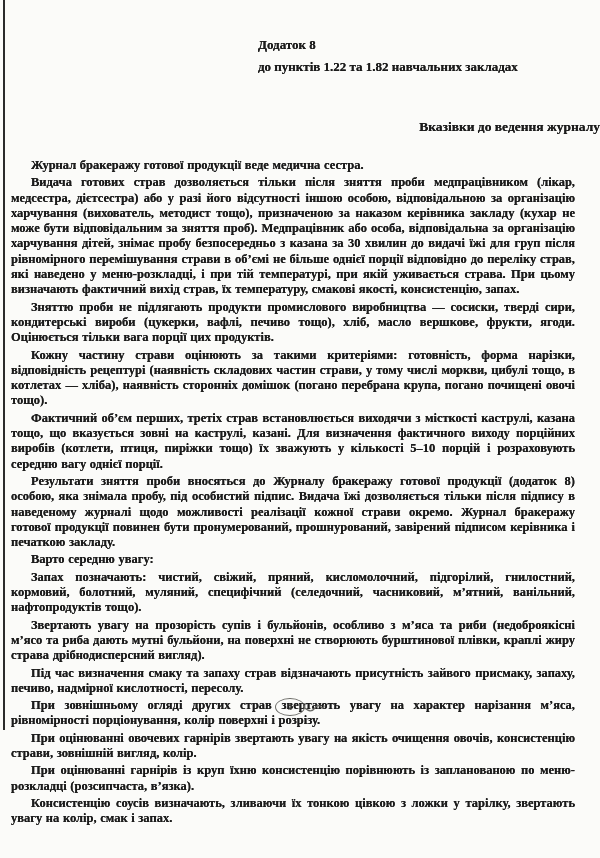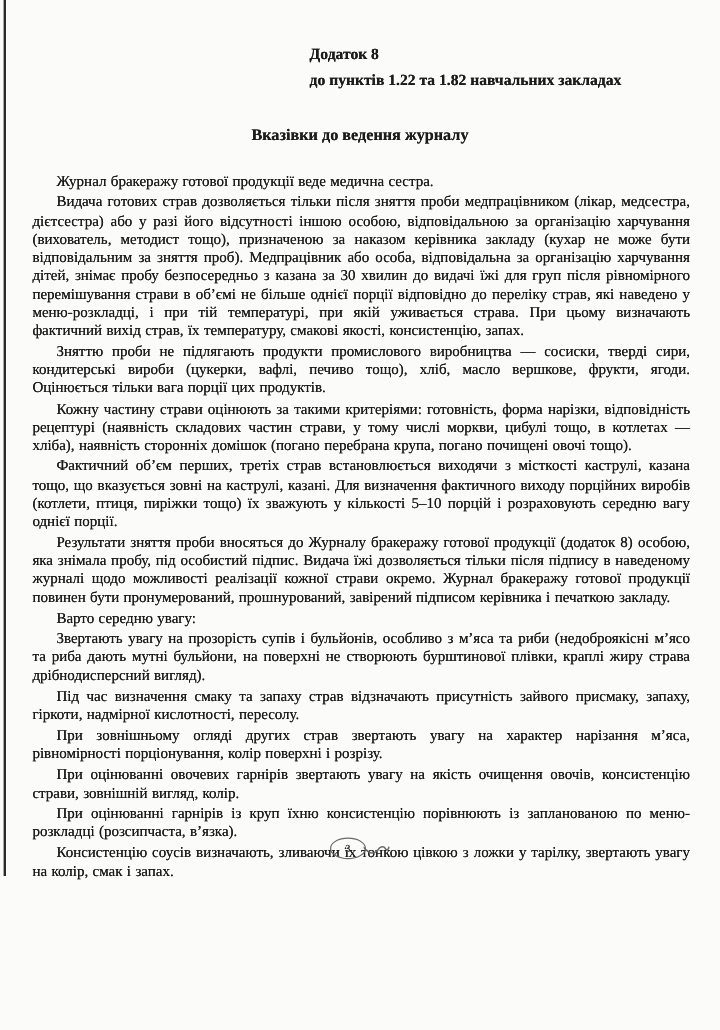--- a/index.html
+++ b/index.html
@@ -28,32 +28,33 @@
   }
   .appendix-block {
     padding-top: 34px;
     margin-left: 258px;
     font-size: 13px;
     font-weight: bold;
     line-height: 22px;
     text-shadow: 0 0 0.4px #1c1c1c;
   }
   .doc-title {
-    margin: 27px 0 0 0;
-    text-align: center;
+    margin: 41px 0 0 0;
+    text-align: right;
     font-size: 13.5px;
     font-weight: bold;
     text-shadow: 0 0 0.4px #1c1c1c;
   }
   .body-text {
-    margin: 23px 25px 0 27px;
+    margin: 23px 25px 0 11px;
     font-size: 12.5px;
     line-height: 15.3px;
     text-align: justify;
     text-shadow: 0 0 0.45px #222;
+    font-weight: bold;
   }
   .body-text p {
     margin: 0 0 2px 0;
     text-indent: 20px;
     word-spacing: 0.5px;
   }
   .footer {
     position: absolute;
     left: 0;
     right: 0;
@@ -97,22 +98,23 @@
   <div class="doc-title">Вказівки до ведення журналу</div>
 
   <div class="body-text">
     <p>Журнал бракеражу готової продукції веде медична сестра.</p>
     <p>Видача готових страв дозволяється тільки після зняття проби медпрацівником (лікар, медсестра, дієтсестра) або у разі його відсутності іншою особою, відповідальною за організацію харчування (вихователь, методист тощо), призначеною за наказом керівника закладу (кухар не може бути відповідальним за зняття проб). Медпрацівник або особа, відповідальна за організацію харчування дітей, знімає пробу безпосередньо з казана за 30 хвилин до видачі їжі для груп після рівномірного перемішування страви в об’ємі не більше однієї порції відповідно до переліку страв, які наведено у меню-розкладці, і при тій температурі, при якій уживається страва. При цьому визначають фактичний вихід страв, їх температуру, смакові якості, консистенцію, запах.</p>
     <p>Зняттю проби не підлягають продукти промислового виробництва — сосиски, тверді сири, кондитерські вироби (цукерки, вафлі, печиво тощо), хліб, масло вершкове, фрукти, ягоди. Оцінюється тільки вага порції цих продуктів.</p>
     <p>Кожну частину страви оцінюють за такими критеріями: готовність, форма нарізки, відповідність рецептурі (наявність складових частин страви, у тому числі моркви, цибулі тощо, в котлетах — хліба), наявність сторонніх домішок (погано перебрана крупа, погано почищені овочі тощо).</p>
     <p>Фактичний об’єм перших, третіх страв встановлюється виходячи з місткості каструлі, казана тощо, що вказується зовні на каструлі, казані. Для визначення фактичного виходу порційних виробів (котлети, птиця, пиріжки тощо) їх зважують у кількості 5–10 порцій і розраховують середню вагу однієї порції.</p>
     <p>Результати зняття проби вносяться до Журналу бракеражу готової продукції (додаток 8) особою, яка знімала пробу, під особистий підпис. Видача їжі дозволяється тільки після підпису в наведеному журналі щодо можливості реалізації кожної страви окремо. Журнал бракеражу готової продукції повинен бути пронумерований, прошнурований, завірений підписом керівника і печаткою закладу.</p>
     <p>Варто середню увагу:</p>
+    <p>Запах позначають: чистий, свіжий, пряний, кисломолочний, підгорілий, гнилостний, кормовий, болотний, муляний, специфічний (селедочний, часниковий, м’ятний, ванільний, нафтопродуктів тощо).</p>
     <p>Звертають увагу на прозорість супів і бульйонів, особливо з м’яса та риби (недоброякісні м’ясо та риба дають мутні бульйони, на поверхні не створюють бурштинової плівки, краплі жиру страва дрібнодисперсний вигляд).</p>
-    <p>Під час визначення смаку та запаху страв відзначають присутність зайвого присмаку, запаху, гіркоти, надмірної кислотності, пересолу.</p>
+    <p>Під час визначення смаку та запаху страв відзначають присутність зайвого присмаку, запаху, печиво, надмірної кислотності, пересолу.</p>
     <p>При зовнішньому огляді других страв звертають увагу на характер нарізання м’яса, рівномірності порціонування, колір поверхні і розрізу.</p>
     <p>При оцінюванні овочевих гарнірів звертають увагу на якість очищення овочів, консистенцію страви, зовнішній вигляд, колір.</p>
     <p>При оцінюванні гарнірів із круп їхню консистенцію порівнюють із запланованою по меню-розкладці (розсипчаста, в’язка).</p>
     <p>Консистенцію соусів визначають, зливаючи їх тонкою цівкою з ложки у тарілку, звертають увагу на колір, смак і запах.</p>
   </div>
 
   <div class="footer">
     <span class="ornament">
       <span class="page-num">3</span>
       <svg class="tail-icon" width="22" height="16" viewBox="0 0 22 16">

